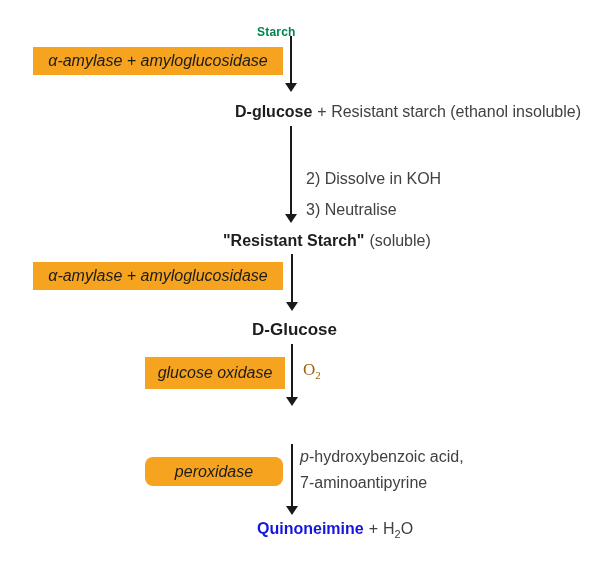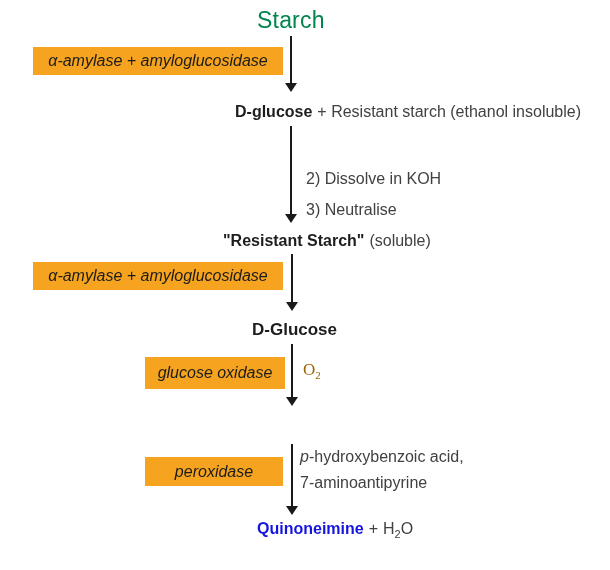--- a/index.html
+++ b/index.html
@@ -1,22 +1,22 @@
 <!DOCTYPE html>
 <html style="--title-green: #00854e; --box-orange: #f6a41f; --quinoneimine-blue: #1515e0; --text-dark: #1d1d1d; --text-body: #414141; --arrow-black: #1a1a1a;"><head>
 <meta charset="utf-8">
 <style>
   html,body { margin:0; padding:0; background:#ffffff; }
   .canvas {
     position:relative; width:610px; height:570px; background:#ffffff;
     font-family:"Liberation Sans", sans-serif; overflow:hidden;
   }
   .title {
-    position:absolute; left:257px; top:7px;
-    font-size:23px; font-weight:400; letter-spacing:.2px;
+    position:absolute; left:257px; top:25px;
+    font-size:12px; font-weight:700; letter-spacing:.2px;
     color:var(--title-green); white-space:nowrap;
   }
   .arrow { position:absolute; width:2px; background:var(--arrow-black); }
   .arrow .head {
     position:absolute; left:-5px; bottom:-9px; width:0; height:0;
     border-left:6px solid transparent; border-right:6px solid transparent;
     border-top:9px solid var(--arrow-black);
   }
   .ebox {
     position:absolute; background:var(--box-orange);
@@ -87,21 +87,21 @@
 
   <div class="line serif" style="left:303px; top:360px;">
     <span>O</span><sub>2</sub>
   </div>
 
 
   <div class="arrow" style="left:291px; top:444px; height:62px;">
     <div class="head"></div>
   </div>
 
-  <div class="ebox" style="left:145px; top:457px; width:138px; height:29px;">
+  <div class="ebox" style="left:145px; top:457px; width:138px; height:29px;border-radius:8px;">
     <span>peroxidase</span>
   </div>
 
   <div class="line" style="left:300px; top:448px;">
     <span style="font-style:italic;">p</span><span>-hydroxybenzoic acid,</span>
   </div>
   <div class="line" style="left:300px; top:474px;">7-aminoantipyrine</div>
 
   <div class="line" style="left:257px; top:520px;">
     <span class="final-name">Quinoneimine</span><span class="plus">+</span><span>H</span><sub>2</sub><span>O</span>

